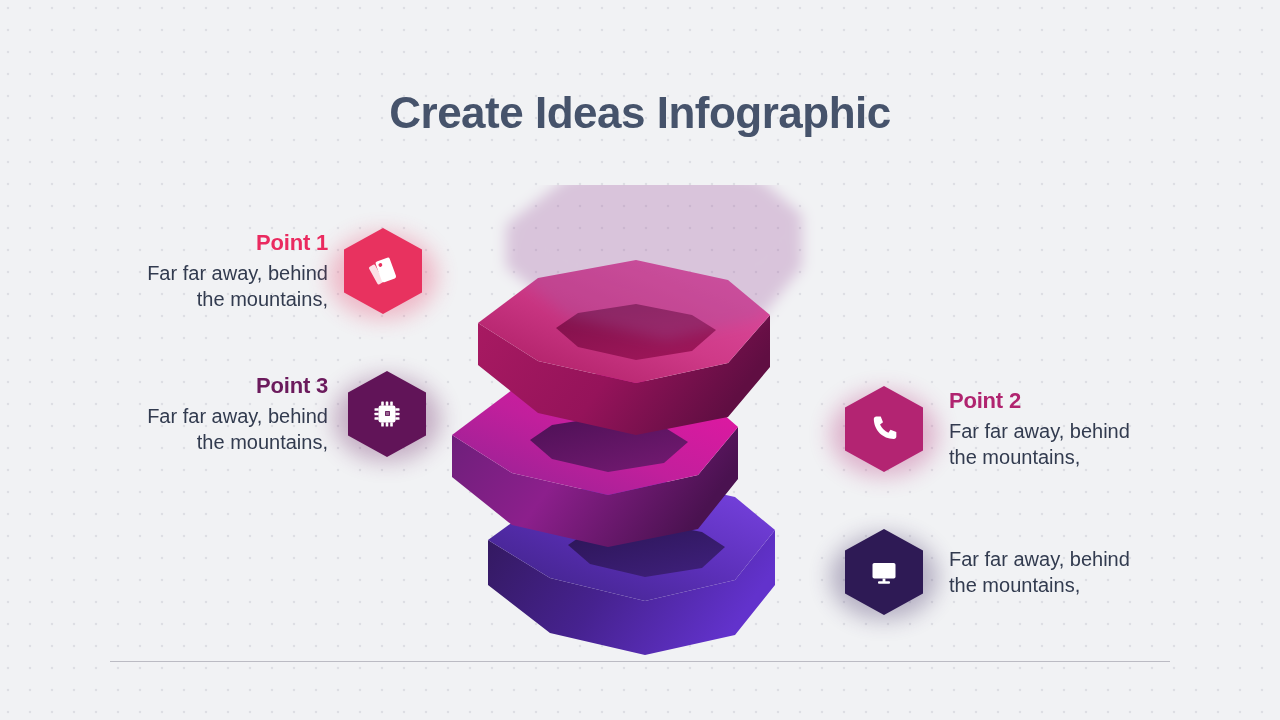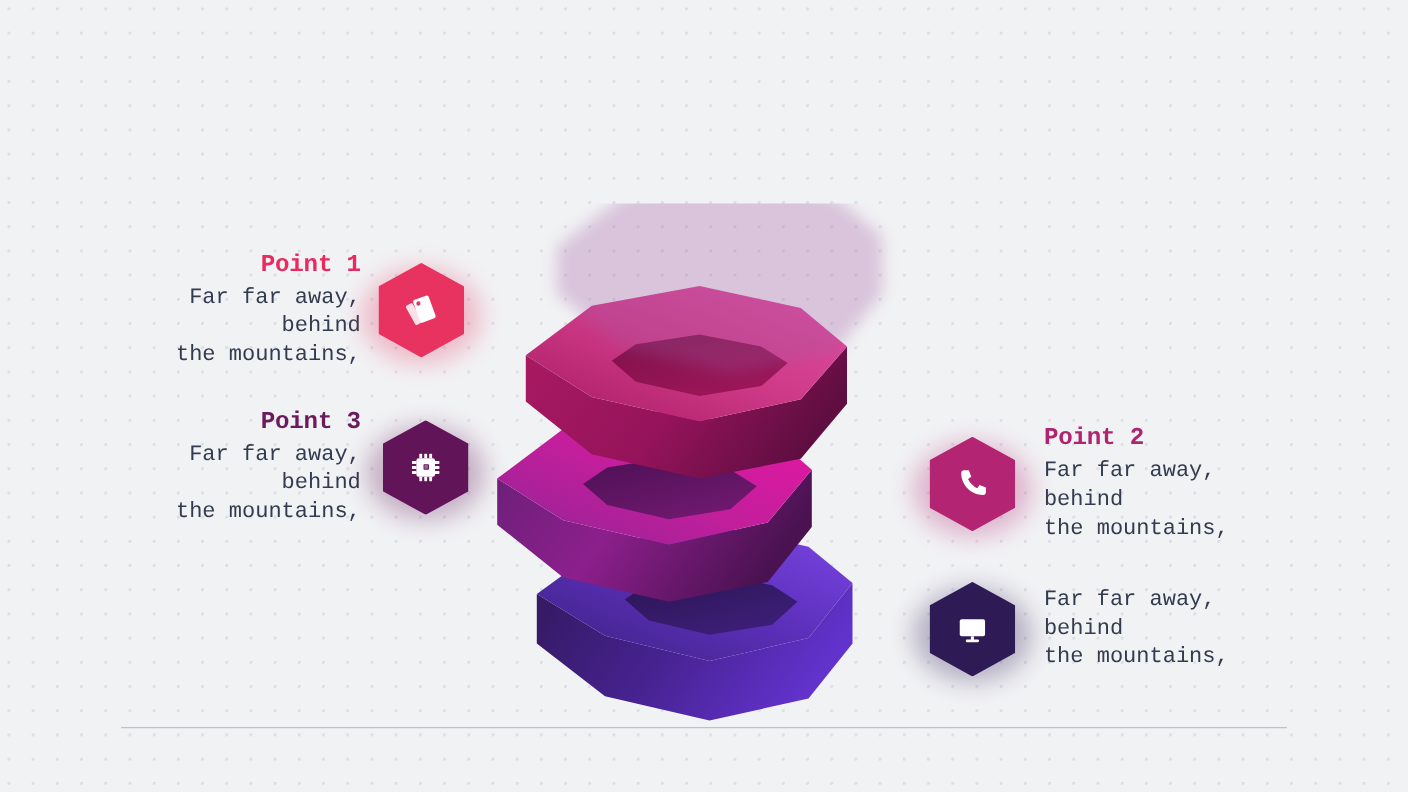--- a/index.html
+++ b/index.html
@@ -65,21 +65,20 @@
   .point {
     position: absolute;
     display: flex;
     align-items: center;
   }
   .point.left  { flex-direction: row; }
   .point.right { flex-direction: row; }
 
   .ptext {
     display: block;
-    font-family: Liberation Mono, monospace;
   }
   .point.left .ptext  { text-align: right; }
   .point.right .ptext { text-align: left; }
 
   .phead {
     font-size: 22px;
     font-weight: bold;
     line-height: 26px;
     margin-bottom: 4px;
     letter-spacing: -0.2px;
@@ -135,20 +134,21 @@
   #point-2 .ptext { width: 220px; margin-left: 26px; }
 
   #point-4 { left: 845px;  top: 529px; }
   #point-4 .ptext { width: 220px; margin-left: 26px; }
 </style>
 </head>
 <body>
 
 <div id="slide">
 
+  <div id="title">Create Ideas Infographic</div>
 
   <div id="stack">
     <svg width="400" height="480" viewBox="0 0 400 480" xmlns="http://www.w3.org/2000/svg">
       <defs>
 
         <linearGradient id="g1top" x1="0" y1="1" x2="1" y2="0">
           <stop offset="0%" stop-color="#f32a4c"></stop>
           <stop offset="45%" stop-color="#f34c68"></stop>
           <stop offset="100%" stop-color="#f08b96"></stop>
         </linearGradient>

